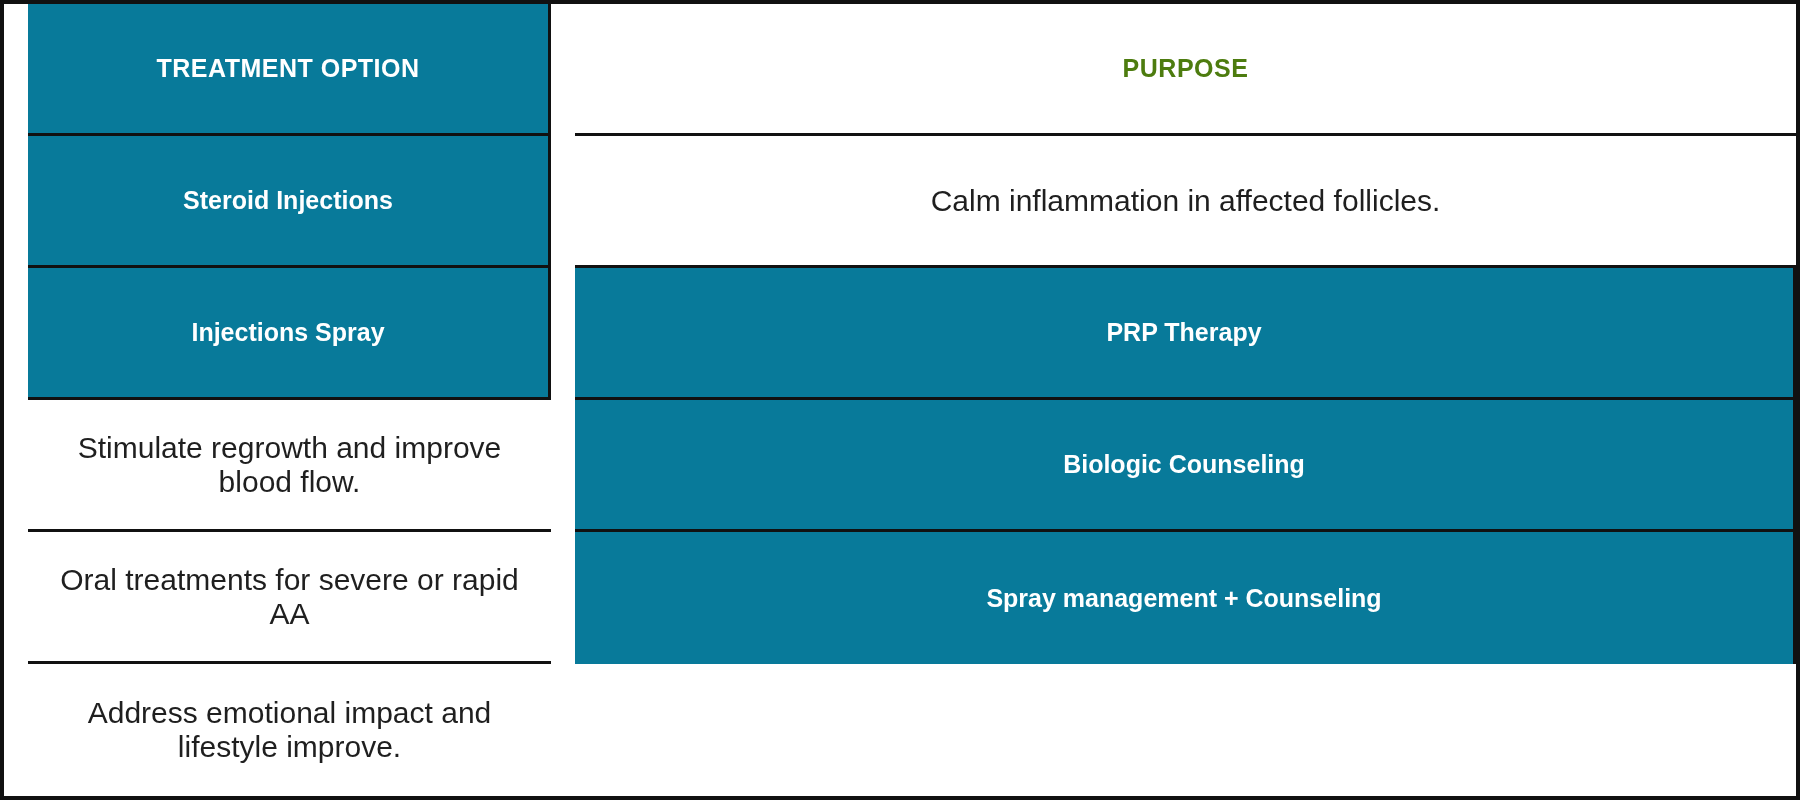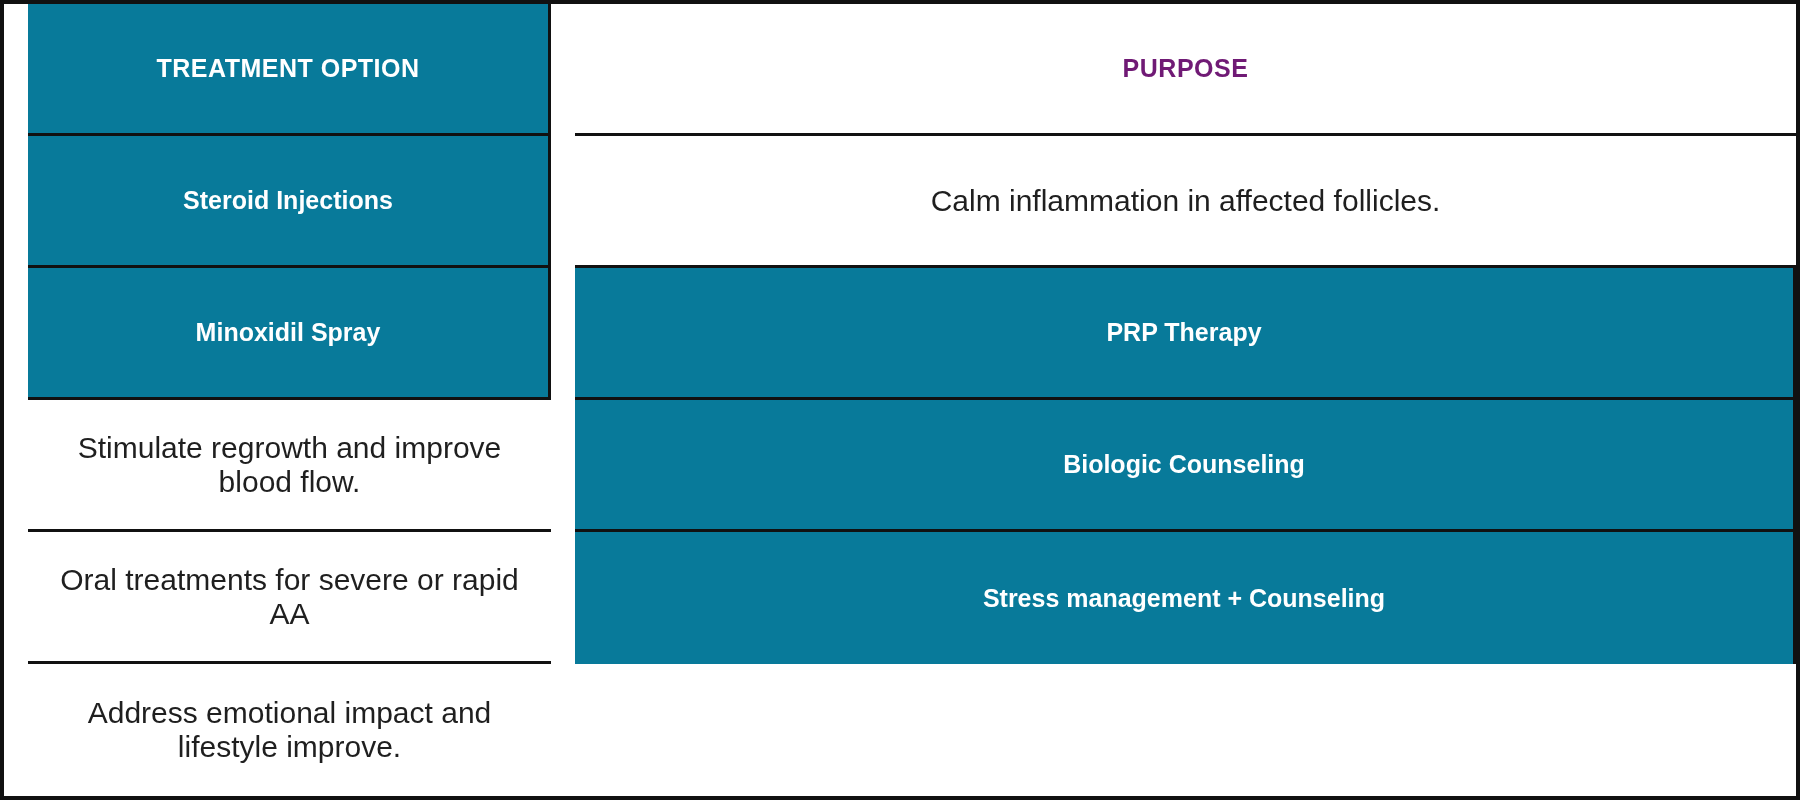--- a/index.html
+++ b/index.html
@@ -37,21 +37,21 @@
   .cell.purpose {
     background: #ffffff;
     color: #1f1f1f;
     font-weight: 400;
     font-size: 30px;
   }
   .cell.header {
     font-weight: 700;
   }
   .cell.purpose.header {
-    color: #701a75;
+    color: #4d7c0f;
     font-size: 25px;
     letter-spacing: 0.5px;
   }
   .cell.option.header {
     letter-spacing: 0.5px;
   }
   .row-last {
     border-bottom: none;
   }
 </style>
@@ -59,24 +59,24 @@
 <body>
 
 <div class="table-wrap">
 
   <div class="cell option header">TREATMENT OPTION</div>
   <div class="cell purpose header">PURPOSE</div>
 
   <div class="cell option">Steroid Injections</div>
   <div class="cell purpose">Calm inflammation in affected follicles.</div>
 
-  <div class="cell option">Minoxidil Spray</div>
+  <div class="cell option">Injections Spray</div>
   <div class="cell option">PRP Therapy</div>
 
   <div class="cell purpose">Stimulate regrowth and improve blood flow.</div>
 
   <div class="cell option">Biologic Counseling</div>
   <div class="cell purpose">Oral treatments for severe or rapid AA</div>
 
-  <div class="cell option row-last">Stress management + Counseling</div>
+  <div class="cell option row-last">Spray management + Counseling</div>
   <div class="cell purpose row-last">Address emotional impact and lifestyle improve.</div>
 
 </div>
 
 </body></html>

